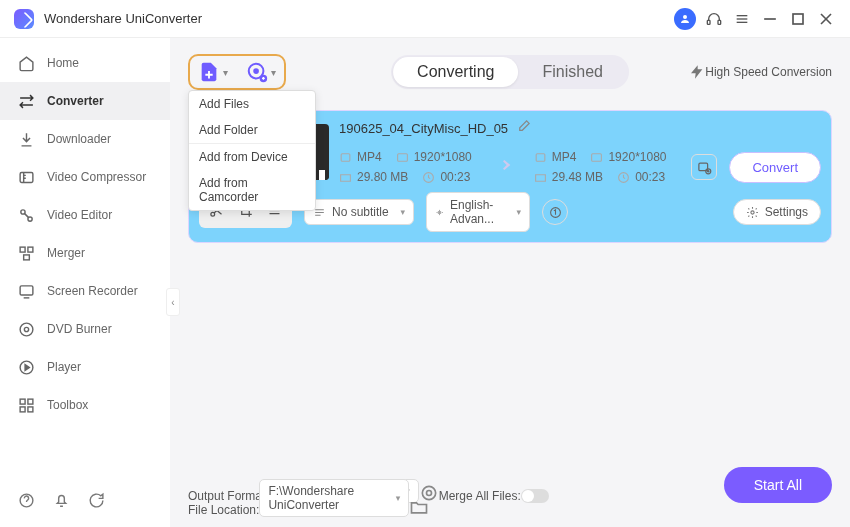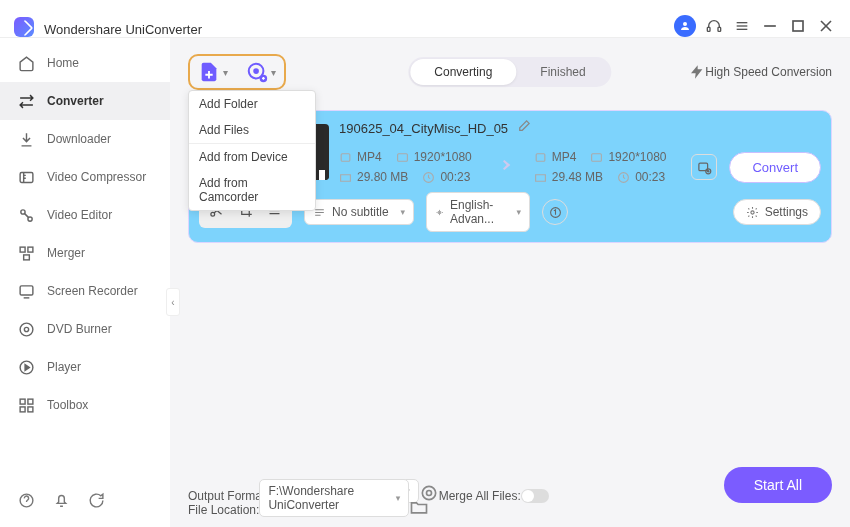--- a/index.html
+++ b/index.html
@@ -1,17 +1,17 @@
 <!DOCTYPE html>
 <html><head>
 <meta charset="utf-8">
 <style>
 *{box-sizing:border-box;margin:0;padding:0;font-family:-apple-system,BlinkMacSystemFont,"Segoe UI",Arial,sans-serif}
 body{width:850px;height:527px;background:#f5f5f7;overflow:hidden}
-.titlebar{height:38px;background:#fff;display:flex;align-items:flex-end;padding:0 14px;border-bottom:1px solid #eee}
+.titlebar{height:38px;background:#fff;display:flex;align-items:center;padding:0 14px;border-bottom:1px solid #eee}
 .logo{width:20px;height:20px;background:linear-gradient(135deg,#7b5cff,#5b8cff);border-radius:6px;margin-right:10px;position:relative}
 .logo::after{content:"";position:absolute;top:5px;left:5px;width:10px;height:10px;border:2px solid #fff;border-left:none;border-bottom:none;transform:rotate(45deg);border-radius:2px}
 .app-title{font-size:13px;color:#333}
 .title-right{margin-left:auto;display:flex;align-items:center;gap:8px}
 .avatar{width:22px;height:22px;background:#3a6cff;border-radius:50%;color:#fff;display:flex;align-items:center;justify-content:center;font-size:11px}
 .hicon{width:20px;height:20px;display:flex;align-items:center;justify-content:center;color:#555;cursor:pointer}
 .hicon svg{width:16px;height:16px}
 .winbtn{width:20px;height:20px;display:flex;align-items:center;justify-content:center;color:#555;cursor:pointer}
 .main{display:flex;height:489px}
 .sidebar{width:170px;background:#fff;display:flex;flex-direction:column;padding-top:6px;position:relative}
@@ -24,21 +24,21 @@
 .content{flex:1;padding:14px 18px 10px;display:flex;flex-direction:column}
 .toolbar-row{display:flex;align-items:center;height:40px;margin-bottom:18px;position:relative}
 .add-group{border:2px solid #e8a94c;border-radius:10px;padding:5px 8px;display:flex;align-items:center;gap:18px;position:relative}
 .add-btn{display:flex;align-items:center;gap:3px;cursor:pointer}
 .add-btn svg{width:22px;height:22px;color:#6f5cff}
 .add-btn .chev{color:#888;font-size:10px}
 .dropdown{position:absolute;top:34px;left:-2px;width:128px;background:#fff;border:1px solid #ddd;border-radius:4px;box-shadow:0 2px 8px rgba(0,0,0,.1);z-index:10}
 .dd-item{padding:6px 10px;font-size:12px;color:#444;cursor:pointer}
 .dd-sep{height:1px;background:#eee}
 .tabs{position:absolute;left:50%;transform:translateX(-50%);display:flex;background:#eceaf2;border-radius:20px;padding:2px}
-.tab{padding:6px 24px;font-size:12px;color:#666;border-radius:18px;cursor:pointer}
+.tab{padding:6px 24px;font-size:16px;color:#666;border-radius:18px;cursor:pointer}
 .tab.active{background:#fff;color:#333;box-shadow:0 1px 3px rgba(0,0,0,.08)}
 .hs-conv{margin-left:auto;display:flex;align-items:center;font-size:12px;color:#555}
 .hs-conv svg{width:16px;height:16px;color:#777}
 .card{border:1px solid #dcd5ff;border-radius:10px;padding:8px 10px 10px;background:#7dd3fc}
 .card-top{display:flex;align-items:center;gap:10px;margin-bottom:8px}
 .chk{width:14px;height:14px;border:1px solid #ccc;border-radius:3px}
 .thumb{width:106px;height:56px;background:#2a2a2a;border-radius:4px;position:relative;overflow:hidden}
 .thumb::after{content:"";position:absolute;bottom:0;left:0;right:0;height:10px;background:repeating-linear-gradient(90deg,#fff 0 6px,#2a2a2a 6px 12px)}
 .fname-wrap{display:flex;align-items:center;gap:8px}
 .fname{font-size:13px;color:#333}
@@ -224,22 +224,22 @@
           <svg viewBox="0 0 24 24" fill="none" stroke="currentColor" stroke-width="2.2">
               <circle cx="11" cy="11" r="8"></circle>
               <circle cx="11" cy="11" r="2" fill="currentColor"></circle>
               <path d="M17 17l3 3" stroke-linecap="round"></path>
               <circle cx="19" cy="19" r="3" fill="currentColor"></circle>
               <path d="M19 17.5v3M17.5 19h3" stroke="#fff" stroke-width="1.5"></path>
             </svg>
           <span class="chev">▾</span>
         </div>
         <div class="dropdown">
+          <div class="dd-item">Add Files</div>
           <div class="dd-item">Add Folder</div>
-          <div class="dd-item">Add Files</div>
           <div class="dd-sep"></div>
           <div class="dd-item">Add from Device</div>
           <div class="dd-item">Add from Camcorder</div>
         </div>
       </div>
       <div class="tabs">
         <div class="tab active">Converting</div>
         <div class="tab">Finished</div>
       </div>
       <div class="hs-conv">

